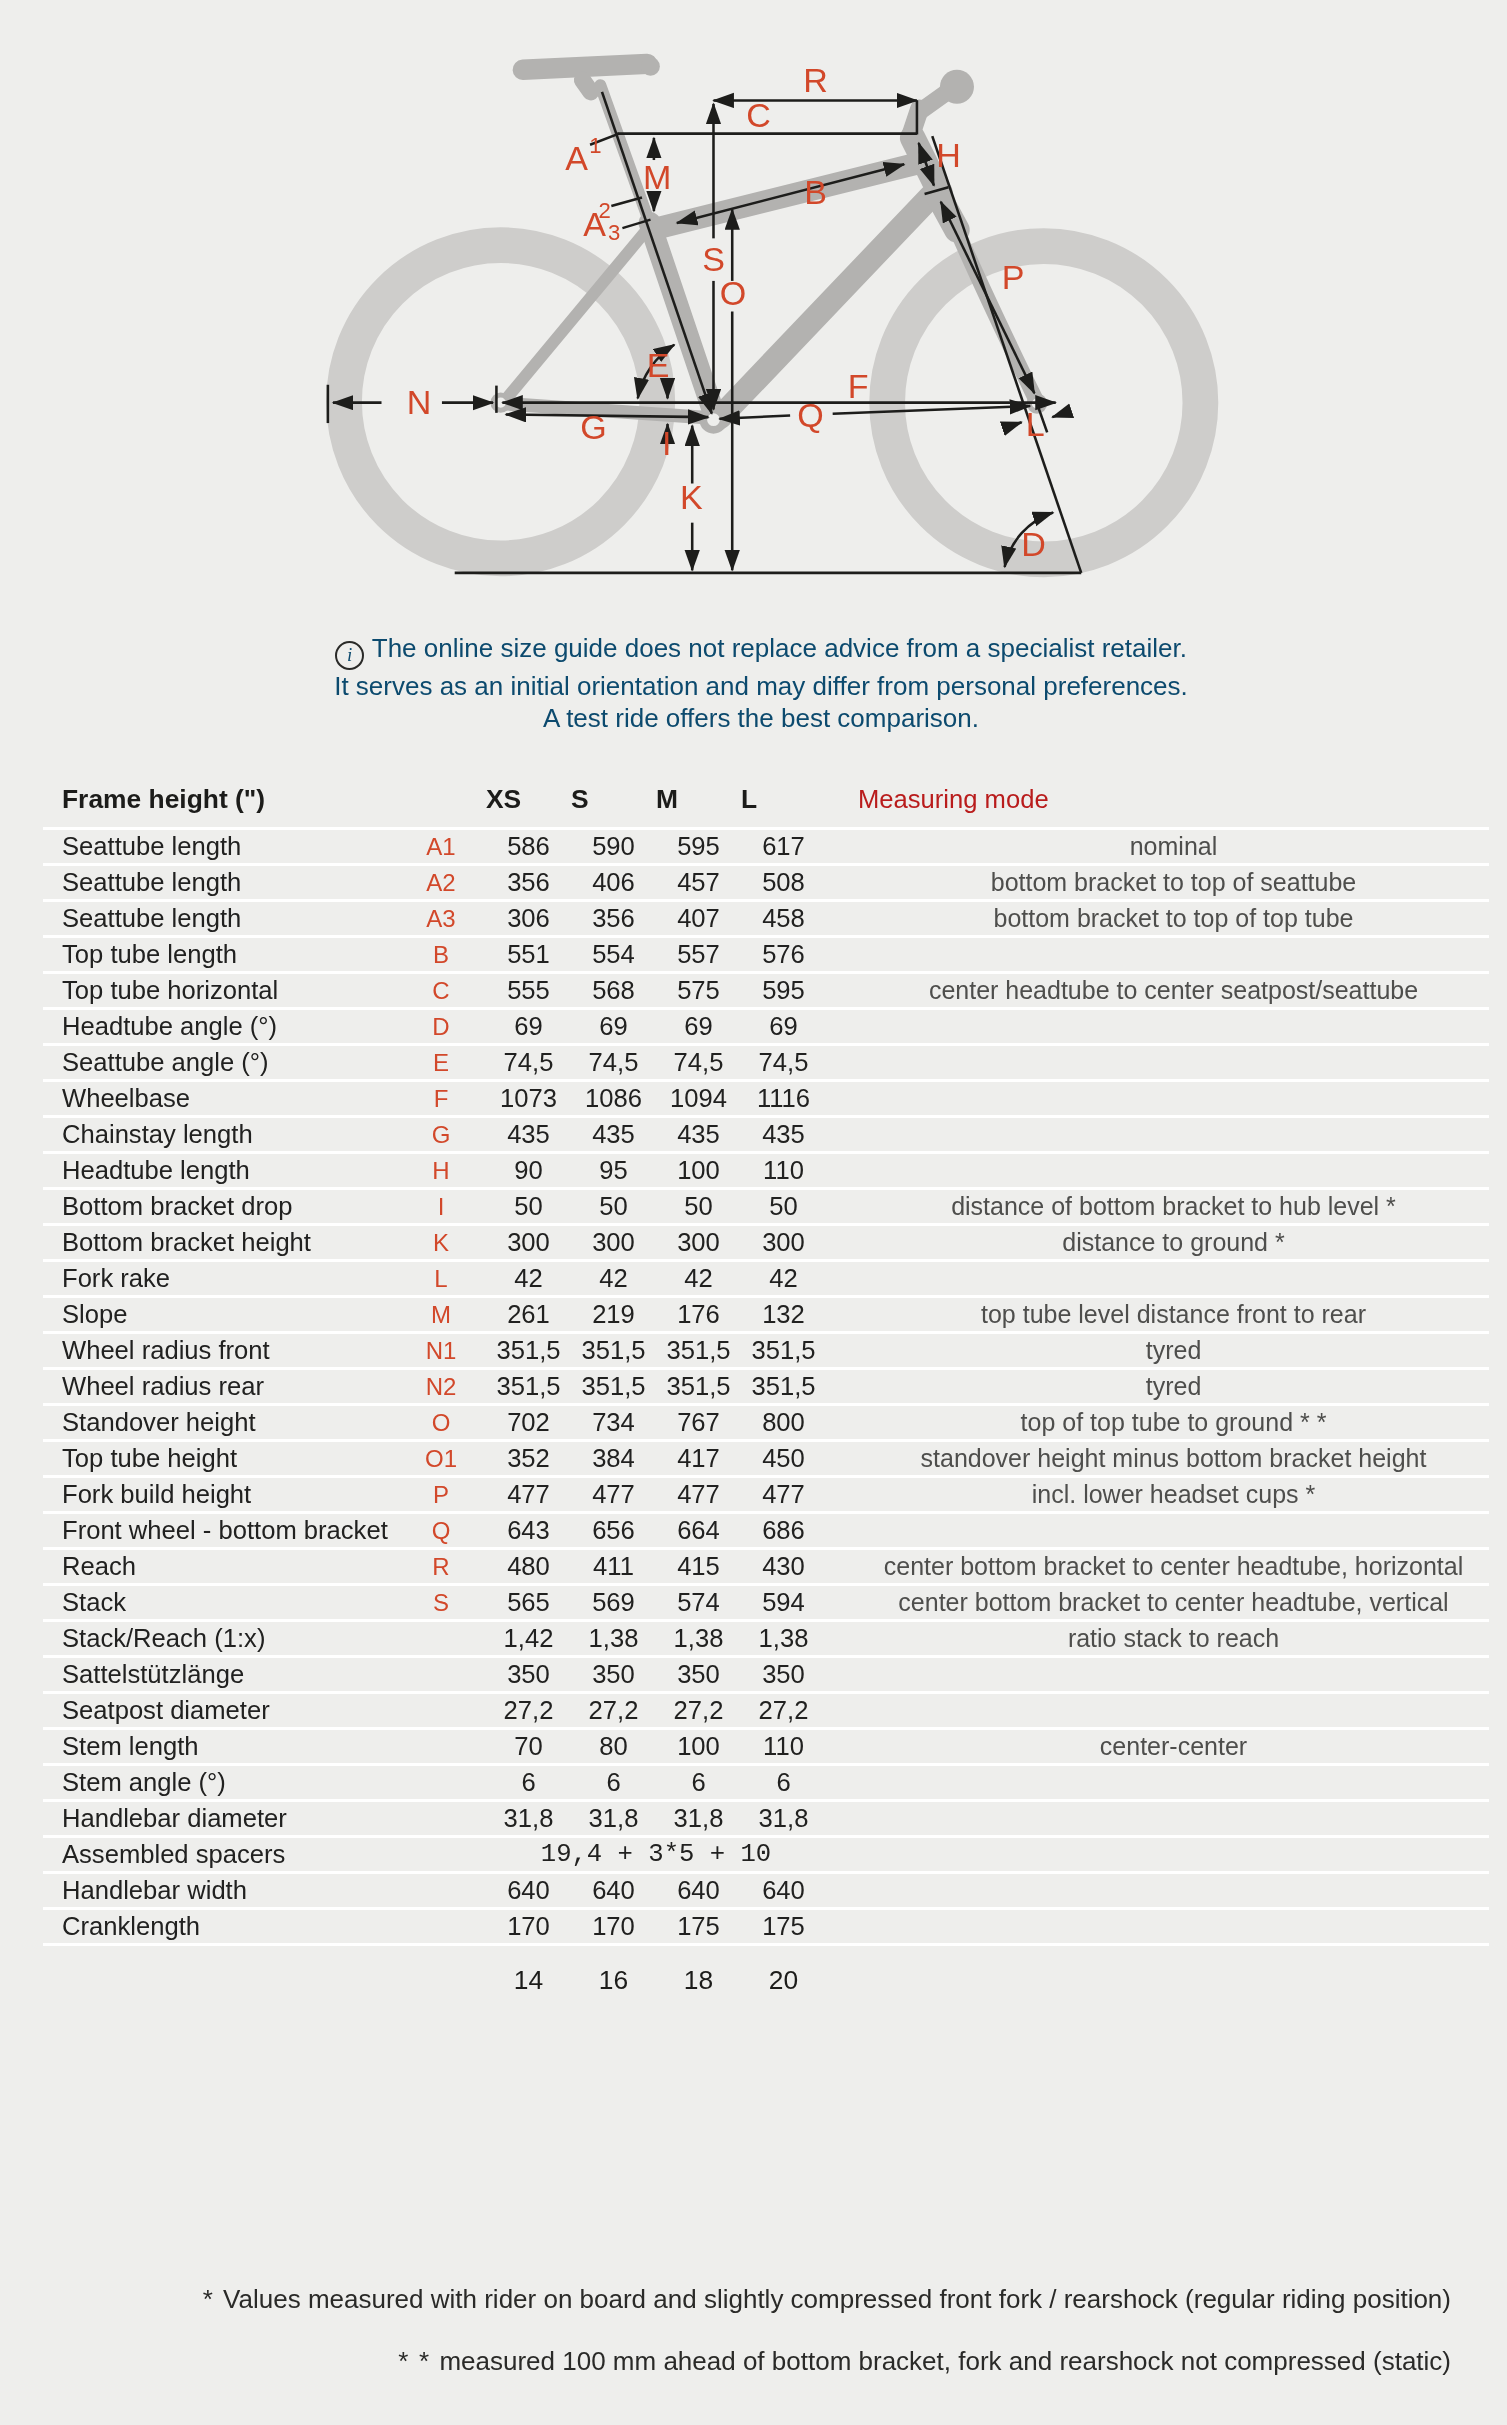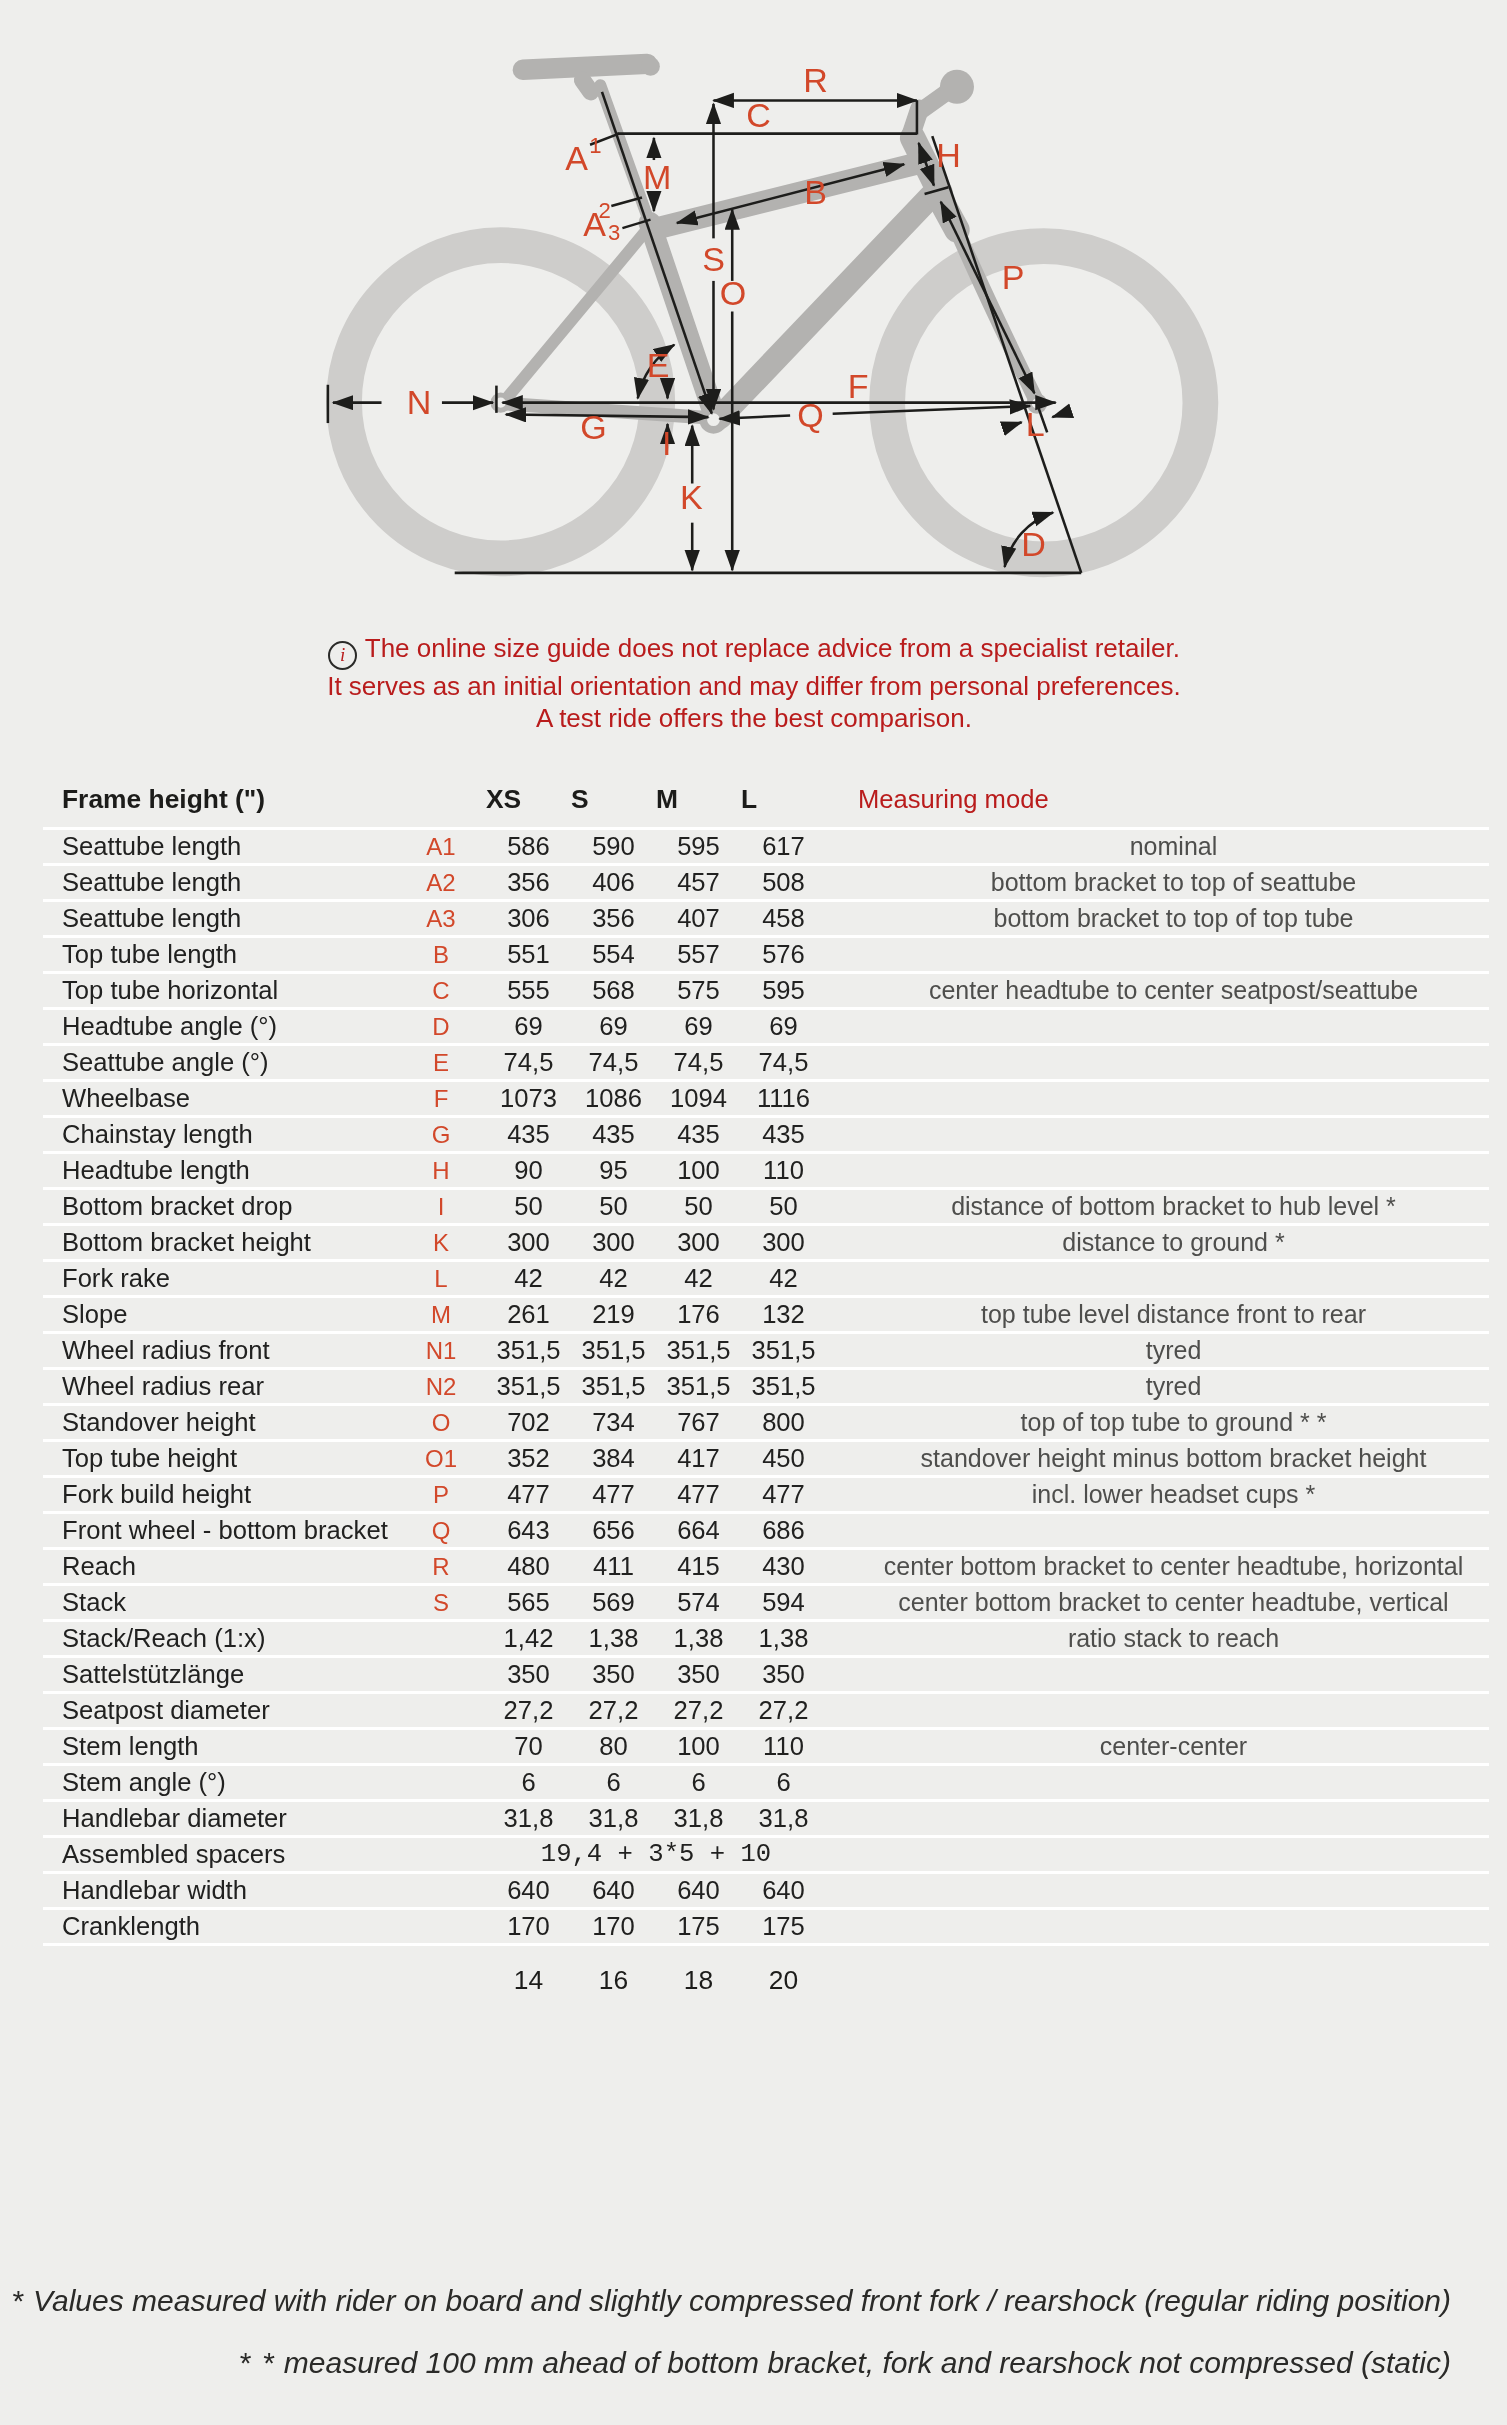--- a/index.html
+++ b/index.html
@@ -5,22 +5,22 @@
   html,body{margin:0;padding:0;}
   body{background:#eeeeec;font-family:"Liberation Sans","DejaVu Sans",sans-serif;}
   #page{position:relative;width:1507px;height:2426px;background:#eeeeec;overflow:hidden;}
 
   
   #diagram{position:absolute;left:0;top:0;width:1507px;height:681px;}
   .dlabel{fill:#d2482a;font-size:40px;font-family:"Liberation Sans","DejaVu Sans",sans-serif;}
   .dsup{fill:#d2482a;font-size:26px;font-family:"Liberation Sans","DejaVu Sans",sans-serif;}
 
   
-  .note{position:absolute;left:324px;top:606px;width:860px;text-align:center;
-        font-size:26px;line-height:32px;color:#b91c1c;}
+  .note{position:absolute;left:331px;top:606px;width:860px;text-align:center;
+        font-size:26px;line-height:32px;color:#0c4a6e;}
   .note .i-icon{display:inline-block;width:25px;height:25px;line-height:23px;border:2.1px solid #2a2a28;
         border-radius:50%;font-family:"Liberation Serif","DejaVu Serif",serif;font-style:italic;
         font-size:19px;text-align:center;vertical-align:-4.3px;margin-right:7.7px;}
 
   
   .geo-table{position:absolute;left:43px;top:772px;width:1446px;}
   .trow,.thead,.sizes-row{display:grid;grid-template-columns:353px 90px 85px 85px 85px 85px 1fr;
         align-items:center;}
   .thead{height:55px;border-bottom:3.4px solid #fff;}
   .trow{height:36px;border-bottom:3.4px solid #fff;box-sizing:border-box;}
@@ -29,21 +29,21 @@
   .c-letter{font-size:24px;color:#d2482a;text-align:center;}
   .c-val{font-size:25.6px;color:#212120;text-align:center;white-space:nowrap;}
   .c-span{grid-column:3/7;font-size:25.6px;color:#212120;text-align:center;white-space:nowrap;font-family:Liberation Mono, monospace;}
   .c-meas{padding-left:32px;font-size:25px;color:#4e4e4c;text-align:center;white-space:nowrap;}
   .h-label{padding-left:19px;font-size:26.4px;font-weight:bold;color:#1c1c1a;}
   .h-size{font-size:26.4px;font-weight:bold;color:#1c1c1a;text-align:left;}
   .h-meas{padding-left:32px;font-size:25.6px;color:#b91c1c;}
   .s-val{font-size:26.4px;font-weight:normal;color:#1c1c1a;text-align:center;}
 
   
-  .footnote{position:absolute;right:56px;white-space:nowrap;font-size:30px;color:#2a2a28;text-align:center;font-style:italic;}
+  .footnote{position:absolute;right:56px;white-space:nowrap;font-size:26px;color:#2a2a28;text-align:center;}
   #fn1{top:2284px;}
   #fn2{top:2346px;}
   .fn-marker{letter-spacing:1.7px;margin-right:8.5px;}
 </style>
 </head>
 <body>
 
 <div id="page">
 
   <svg id="diagram" viewBox="0 0 1770 800" xmlns="http://www.w3.org/2000/svg">

